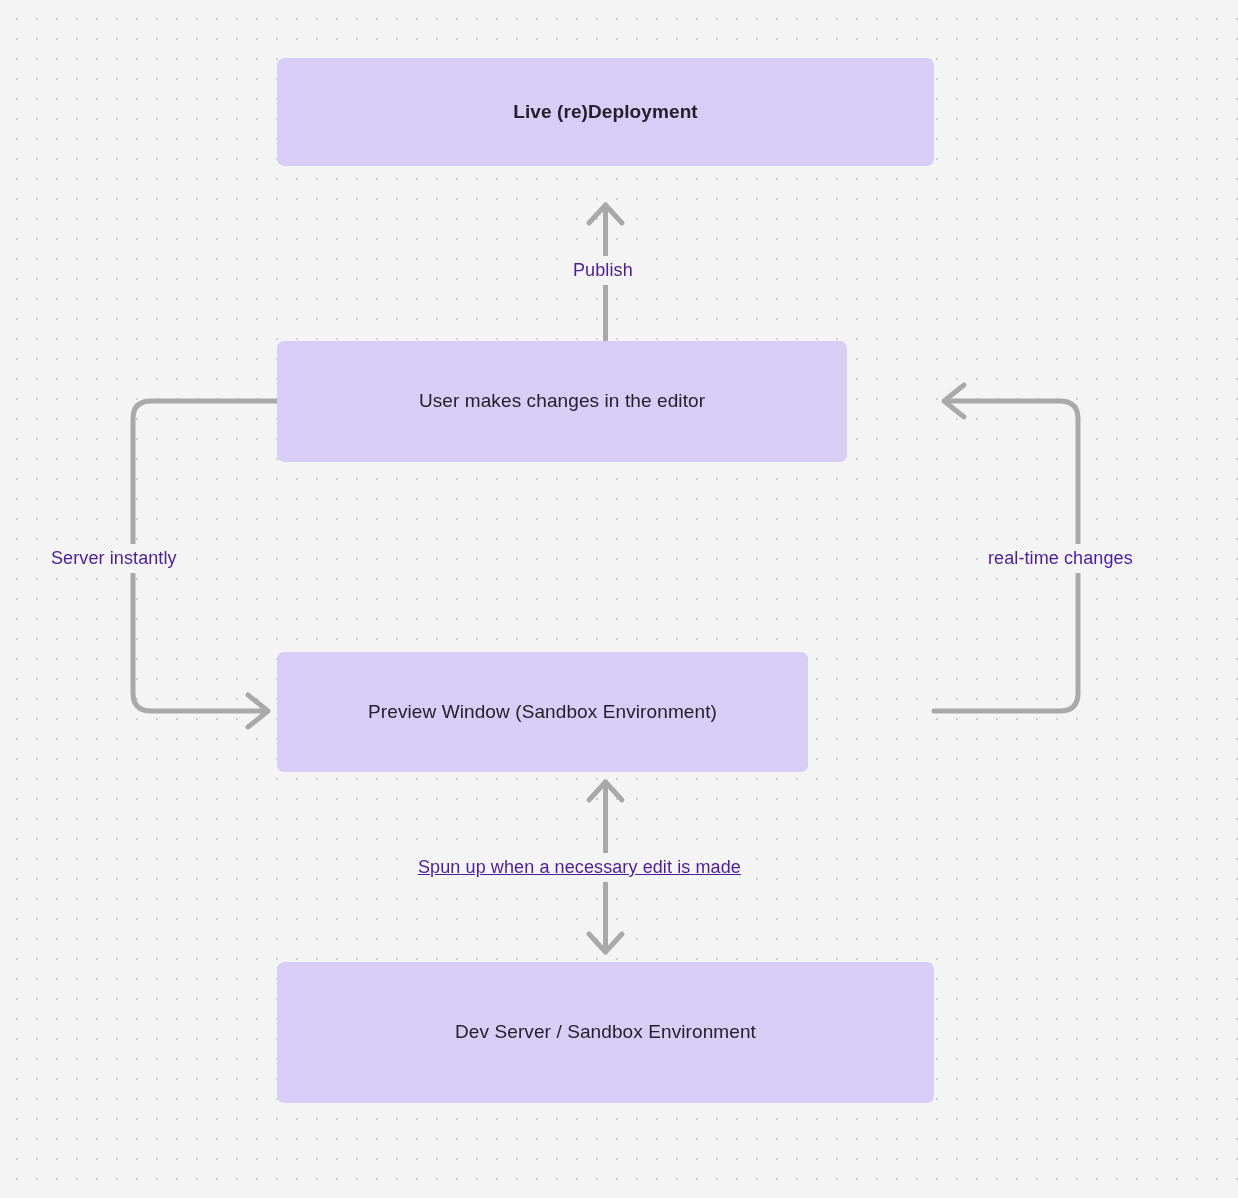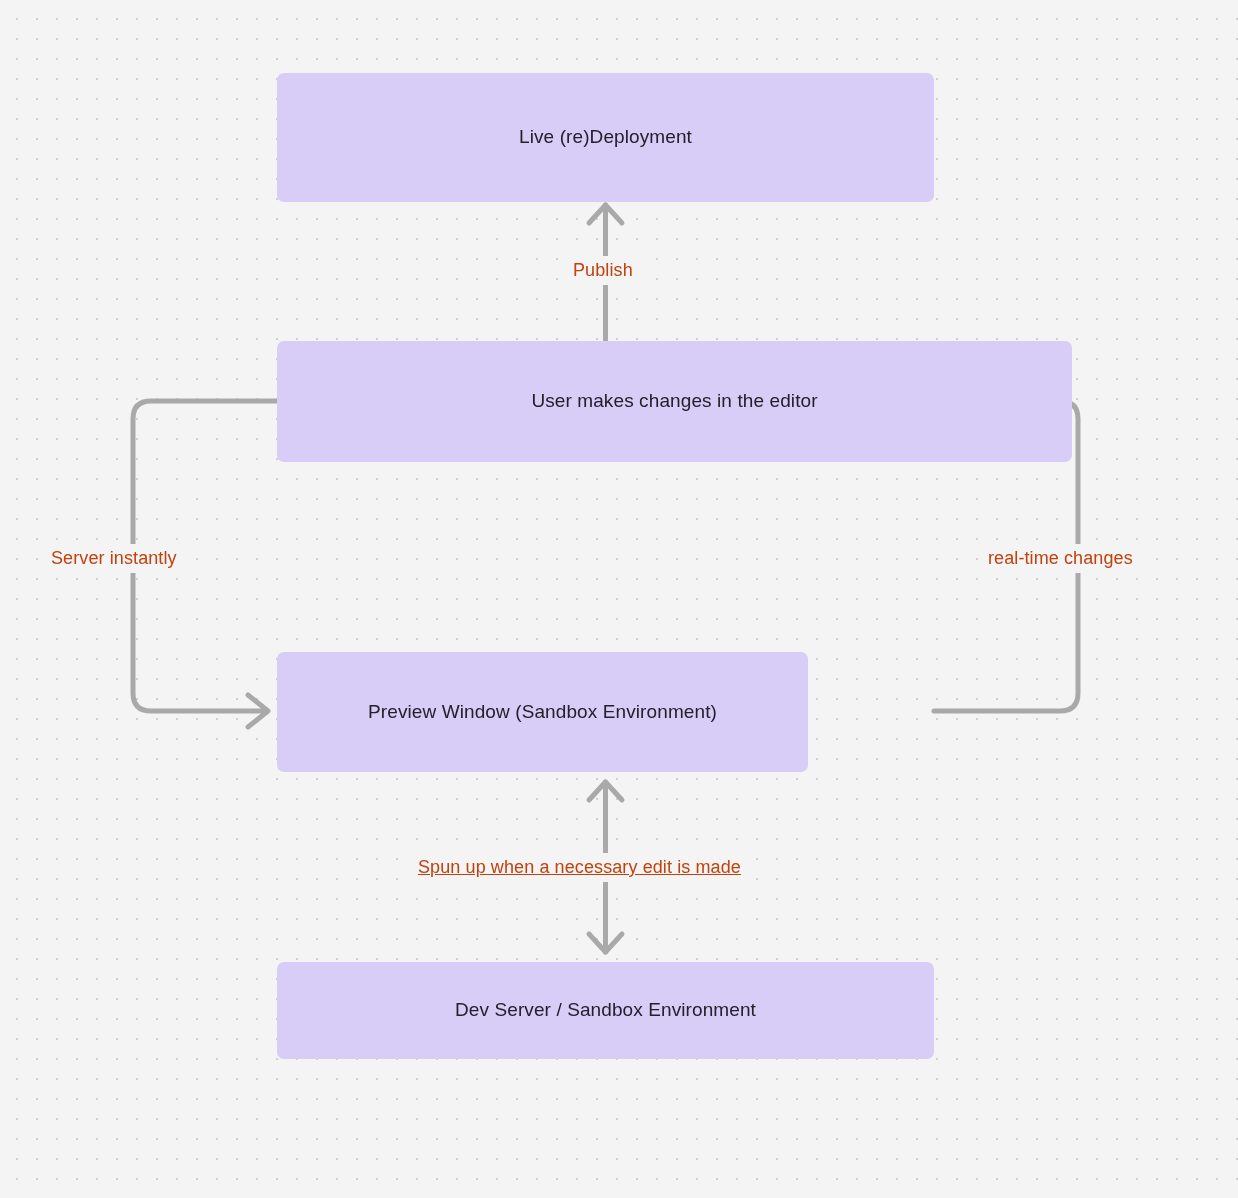--- a/index.html
+++ b/index.html
@@ -50,34 +50,34 @@
     font-size: 19px;
     font-family: "Liberation Sans", sans-serif;
     letter-spacing: 0.1px;
     text-align: center;
     line-height: 1.3;
     white-space: nowrap;
   }
 
   .edge-label {
     position: absolute;
-    color: #c2410c;
+    color: #4c1d95;
     font-size: 18px;
     font-family: "Liberation Sans", sans-serif;
     letter-spacing: 0.1px;
     white-space: nowrap;
     background-color: #f4f4f4;
     padding: 3px 7px;
     line-height: 1.25;
   }
 
-  #node-live-deployment { left: 277px; top: 73px; width: 657px; height: 129px; }
-  #node-user-changes    { left: 277px; top: 341px; width: 795px; height: 121px; }
+  #node-live-deployment { left: 277px; top: 58px; width: 657px; height: 108px; font-weight: bold; }
+  #node-user-changes    { left: 277px; top: 341px; width: 570px; height: 121px; }
   #node-preview-window  { left: 277px; top: 652px; width: 531px; height: 120px; }
-  #node-dev-server      { left: 277px; top: 962px; width: 657px; height: 97px; }
+  #node-dev-server      { left: 277px; top: 962px; width: 657px; height: 141px; }
 
   #label-publish       { left: 566px; top: 256px; }
   #label-updates       { left: 44px;  top: 544px; }
   #label-realtime      { left: 981px; top: 544px; }
   #label-spun-up       { left: 411px; top: 853px; text-decoration: underline; }
 </style>
 </head>
 <body>
 
 <div id="canvas">

